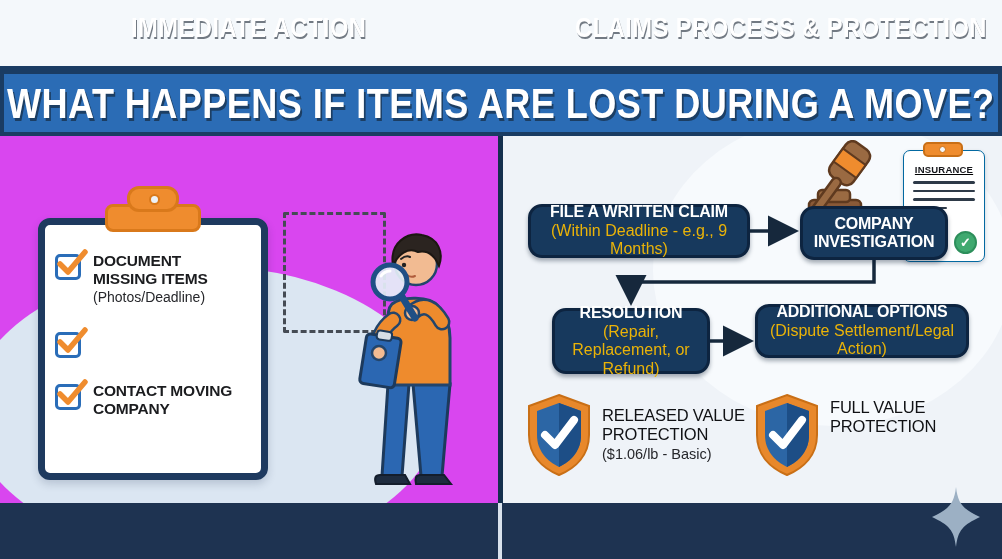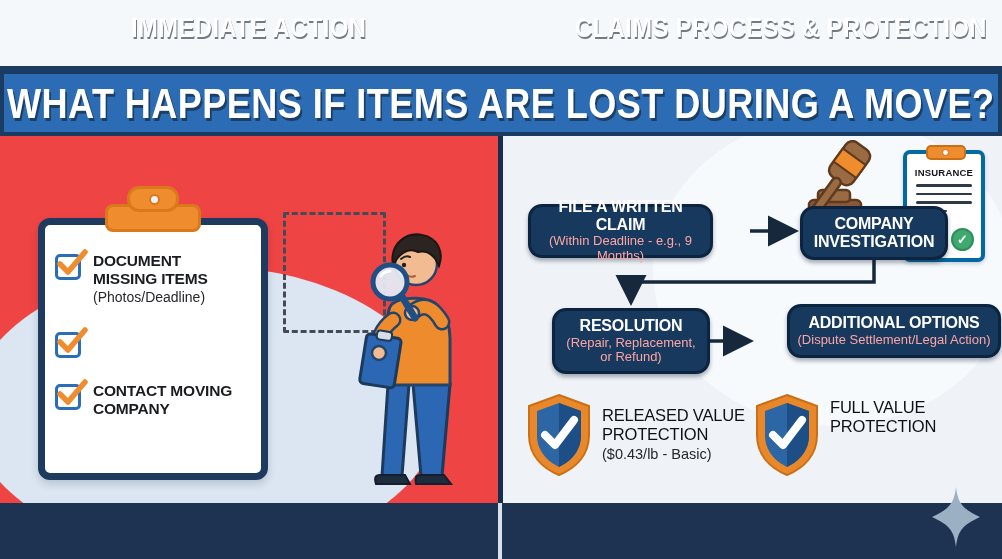--- a/index.html
+++ b/index.html
@@ -8,21 +8,21 @@
 
   
   .header{position:absolute;left:0;top:66px;width:1002px;height:70px;box-sizing:border-box;
     background:#2b6cb5;border:solid #1a3c63;border-width:8px 4px 4px 4px;
     display:flex;align-items:center;justify-content:center;z-index:6;}
   .header-title{color:#ffffff;font-weight:700;font-size:43px;letter-spacing:.5px;white-space:nowrap;
     display:inline-block;transform:scaleX(.84);text-shadow:2px 3px 0 #1c3e63;}
 
   
   .panel{position:absolute;top:136px;height:367px;overflow:hidden;}
-  .panel-left{left:0;width:498px;background:#ef4444;}
+  .panel-left{left:0;width:498px;background:#d946ef;}
   .panel-right{left:503px;width:499px;background:#eff3f8;}
   .divider{position:absolute;left:498px;top:136px;width:5px;height:367px;background:#15304e;z-index:5;}
   .blob{position:absolute;border-radius:50%;}
   .blob-left{left:-30px;top:130px;width:470px;height:290px;background:#dbe6f2;}
   .blob-right{left:150px;top:-20px;width:360px;height:310px;background:#f7fafd;}
 
   
   .footer{position:absolute;left:0;top:503px;width:1002px;height:56px;background:#1e3351;z-index:6;}
   .footer-section{position:absolute;top:0;height:56px;display:flex;align-items:center;justify-content:center;}
   .footer-label{color:#ffffff;font-weight:700;font-size:27px;white-space:nowrap;letter-spacing:.5px;
@@ -52,31 +52,31 @@
 
   .dashed-box{position:absolute;left:283px;top:76px;width:97px;height:115px;
     border:3px dashed #454b54;border-radius:2px;z-index:1;}
   .person{position:absolute;left:330px;top:88px;z-index:2;}
 
   
   .flow-box{position:absolute;box-sizing:border-box;background:#17395d;border:3px solid #0d2440;
     border-radius:14px;color:#ffffff;display:flex;flex-direction:column;align-items:center;
     justify-content:center;text-align:center;box-shadow:0 3px 4px rgba(10,25,45,.35);z-index:3;padding:2px 6px;}
   .flow-title{font-weight:700;font-size:16px;line-height:1.12;letter-spacing:-.2px;}
-  .flow-sub{font-size:13px;line-height:1.15;color:#fca5a5;margin-top:1px;}
-  .box1{left:25px;top:68px;width:185px;height:54px;}
+  .flow-sub{font-size:16px;line-height:1.15;color:#eab308;margin-top:1px;}
+  .box1{left:25px;top:68px;width:222px;height:54px;}
   .box2{left:297px;top:70px;width:148px;height:54px;}
   .box3{left:49px;top:172px;width:158px;height:66px;}
-  .box4{left:252px;top:168px;width:214px;height:54px;margin-left:32px;}
+  .box4{left:252px;top:168px;width:214px;height:54px;}
   .arrows{position:absolute;left:0;top:0;width:499px;height:367px;z-index:2;}
 
   
   .ins-doc{position:absolute;left:400px;top:14px;width:82px;height:112px;box-sizing:border-box;
-    background:#ffffff;border:4px solid #0369a1;border-radius:7px;z-index:1;
-    box-shadow:0 2px 4px rgba(20,40,70,.2);}
+    background:#ffffff;border:1px solid #0369a1;border-radius:7px;z-index:1;
+    box-shadow:0 2px 4px rgba(20,40,70,.2);text-decoration:underline;}
   .ins-clip{position:absolute;left:19px;top:-9px;width:40px;height:15px;background:#ef8c2e;
     border:2.5px solid #c96f16;border-radius:5px;box-sizing:border-box;}
   .ins-clip-hole{position:absolute;left:14px;top:2px;width:7px;height:7px;border-radius:50%;
     background:#f4f8fb;border:1.5px solid #c96f16;box-sizing:border-box;}
   .ins-label{margin-top:13px;text-align:center;font-weight:700;font-size:9.5px;color:#14151a;letter-spacing:.2px;}
   .ins-lines{margin:6px 9px 0 9px;}
   .ins-line{height:2.5px;background:#2e3a48;border-radius:2px;margin-bottom:6px;}
   .ins-line.short{width:55%;}
   .ins-check{position:absolute;right:7px;bottom:7px;width:23px;height:23px;border-radius:50%;
     background:#3fa96f;border:2.5px solid #2d8f5b;box-sizing:border-box;color:#ffffff;
@@ -241,21 +241,21 @@
     </div>
 
     <svg class="shield shield1" width="72" height="86" viewBox="0 0 72 86">
       <path d="M36 3 L66 14 V43 C66 63 53 76 36 83 C19 76 6 63 6 43 V14 Z" fill="#e8882b" stroke="#c96f16" stroke-width="2"></path>
       <path d="M36 11 L58 19 V43 C58 59 48 69 36 75 C24 69 14 59 14 43 V19 Z" fill="#2c66a5"></path>
       <path d="M36 11 L58 19 V43 C58 59 48 69 36 75 Z" fill="#1d4e86"></path>
       <polyline points="22,43 32,53 51,28" fill="none" stroke="#ffffff" stroke-width="8" stroke-linecap="round" stroke-linejoin="round"></polyline>
     </svg>
     <div class="prot-text prot1">
       <div class="prot-title">RELEASED VALUE PROTECTION</div>
-      <div class="prot-sub">($0.43/lb - Basic)</div>
+      <div class="prot-sub">($1.06/lb - Basic)</div>
     </div>
 
     <svg class="shield shield2" width="72" height="86" viewBox="0 0 72 86">
       <path d="M36 3 L66 14 V43 C66 63 53 76 36 83 C19 76 6 63 6 43 V14 Z" fill="#e8882b" stroke="#c96f16" stroke-width="2"></path>
       <path d="M36 11 L58 19 V43 C58 59 48 69 36 75 C24 69 14 59 14 43 V19 Z" fill="#2c66a5"></path>
       <path d="M36 11 L58 19 V43 C58 59 48 69 36 75 Z" fill="#1d4e86"></path>
       <polyline points="22,43 32,53 51,28" fill="none" stroke="#ffffff" stroke-width="8" stroke-linecap="round" stroke-linejoin="round"></polyline>
     </svg>
     <div class="prot-text prot2">
       <div class="prot-title">FULL VALUE PROTECTION</div>

